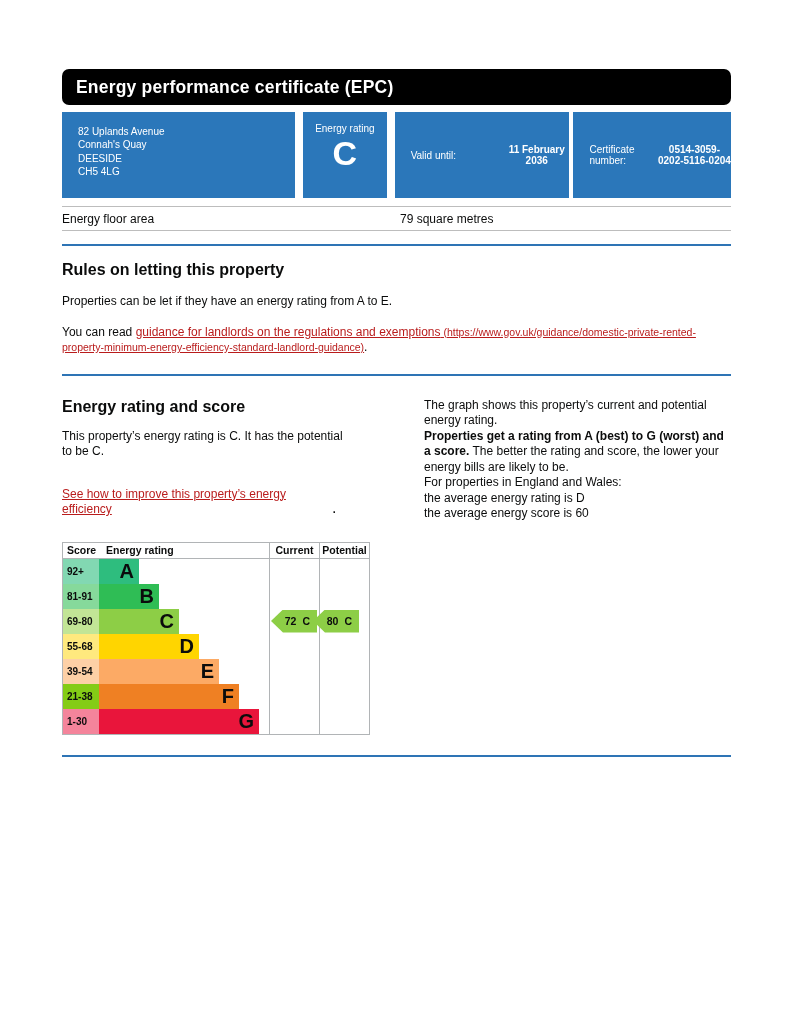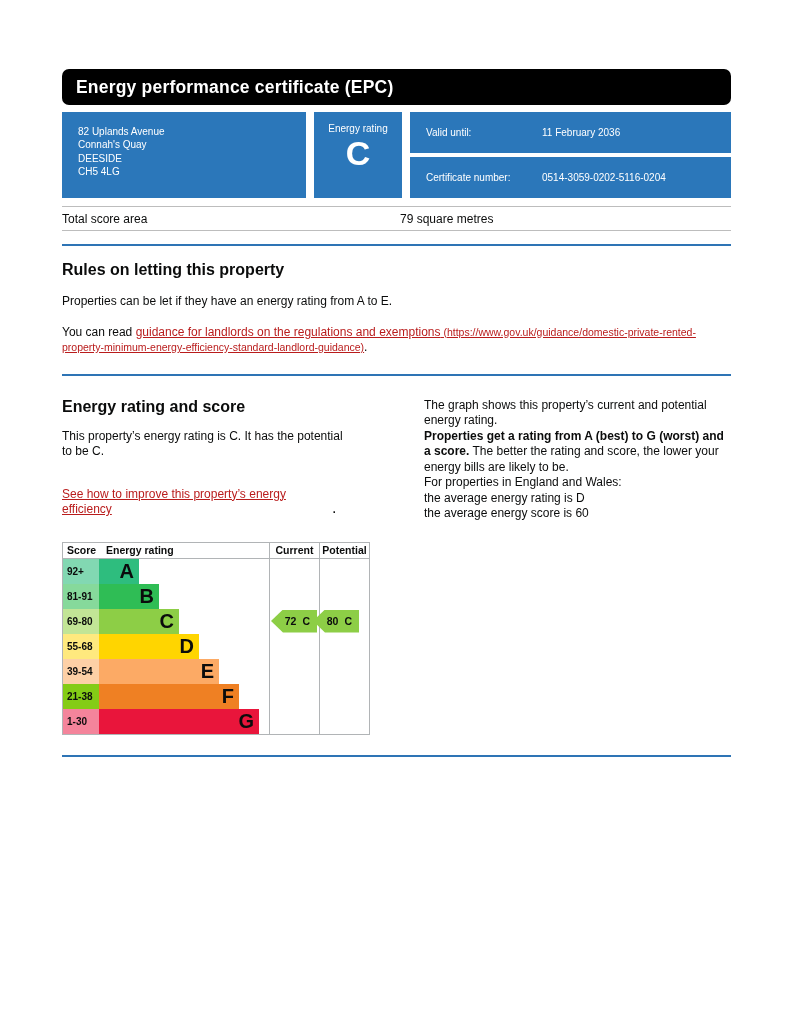--- a/index.html
+++ b/index.html
@@ -27,24 +27,24 @@
   
   .summary { display:flex; gap:8px; height:86px; }
   .blue { background:#2b77ba; color:#fff; }
   .address-box { width:244px; padding:13px 16px; font-size:10px; line-height:1.33; }
   .rating-box {
     width:88px; display:flex; flex-direction:column; align-items:center;
     padding-top:11px;
   }
   .rating-box .rating-label { font-size:10px; }
   .rating-box .rating-letter { font-size:34px; font-weight:bold; margin-top:2px; line-height:1; }
-  .validity { flex:1; display:flex; flex-direction:column; gap:4px; }
+  .validity { flex:1; display:flex; gap:4px; }
   .validity-row { flex:1; display:flex; align-items:center; padding-left:16px; font-size:10px; }
   .validity-row .vlabel { width:116px; }
-  .validity-row .vvalue { font-weight:normal; }
+  .validity-row .vvalue { font-weight:bold;text-align:center; }
 
   
   .prop-table { margin-top:8px; font-size:12px; }
   .prop-row {
     display:flex; height:24px; align-items:center;
     border-bottom:1px solid #bdbdbd;
   }
   .prop-table { border-top:1px solid #bdbdbd; }
   .prop-label { width:338px; }
 
@@ -134,21 +134,21 @@
       </div>
       <div class="blue validity-row">
         <span class="vlabel">Certificate number:</span>
         <span class="vvalue">0514-3059-0202-5116-0204</span>
       </div>
     </div>
   </section>
 
   <section class="prop-table">
     <div class="prop-row">
-      <span class="prop-label">Total score area</span>
+      <span class="prop-label">Energy floor area</span>
       <span class="prop-value">79 square metres</span>
     </div>
   </section>
 
   <hr class="rule rule-1">
 
   <section class="rules-section">
     <h2>Rules on letting this property</h2>
     <p>Properties can be let if they have an energy rating from A to E.</p>
     <p><span>You can read </span><a class="doc-link"><span>guidance for landlords on the regulations and exemptions</span><span class="link-url"> (https://www.gov.uk/guidance/domestic-private-rented-property-minimum-energy-efficiency-standard-landlord-guidance)</span></a><span>.</span></p>

